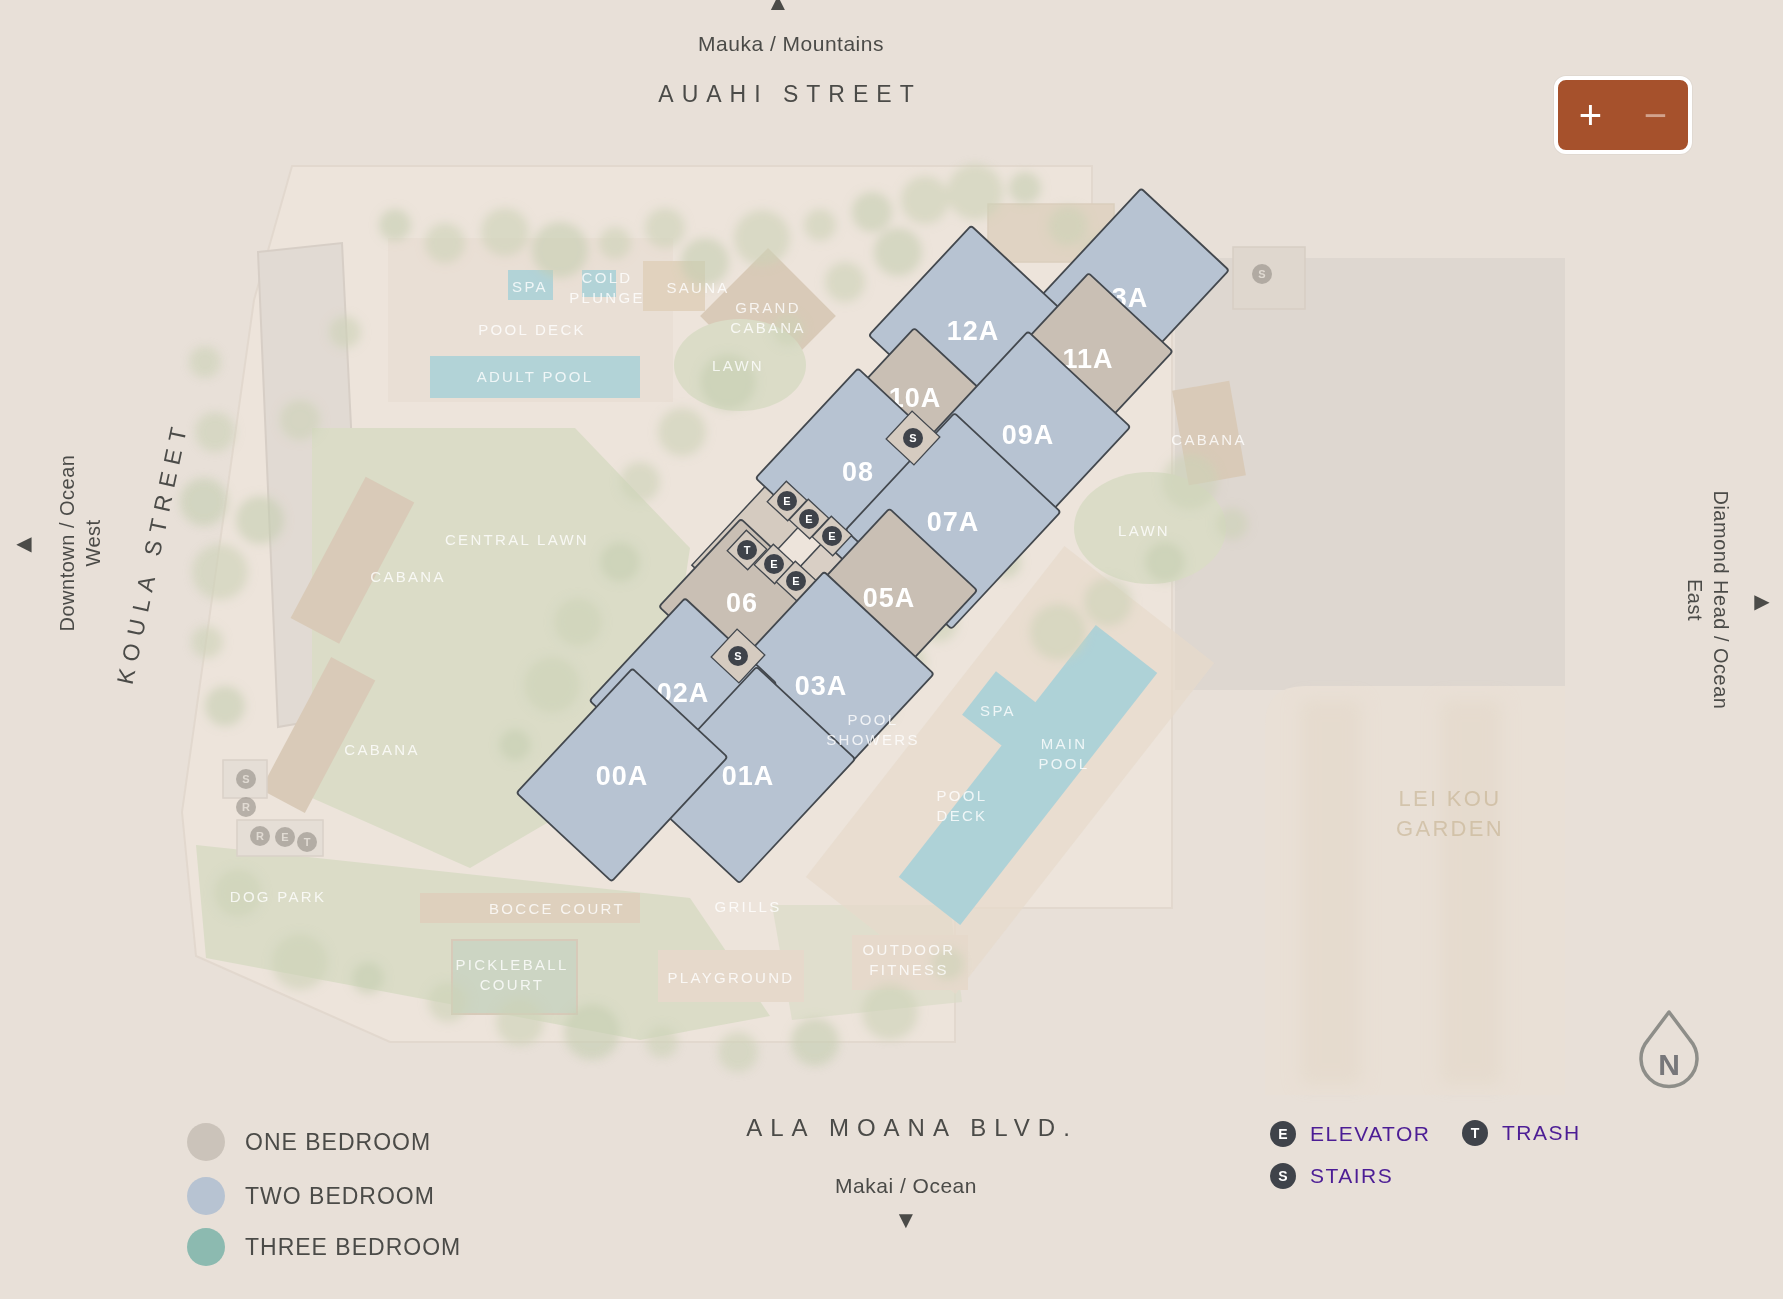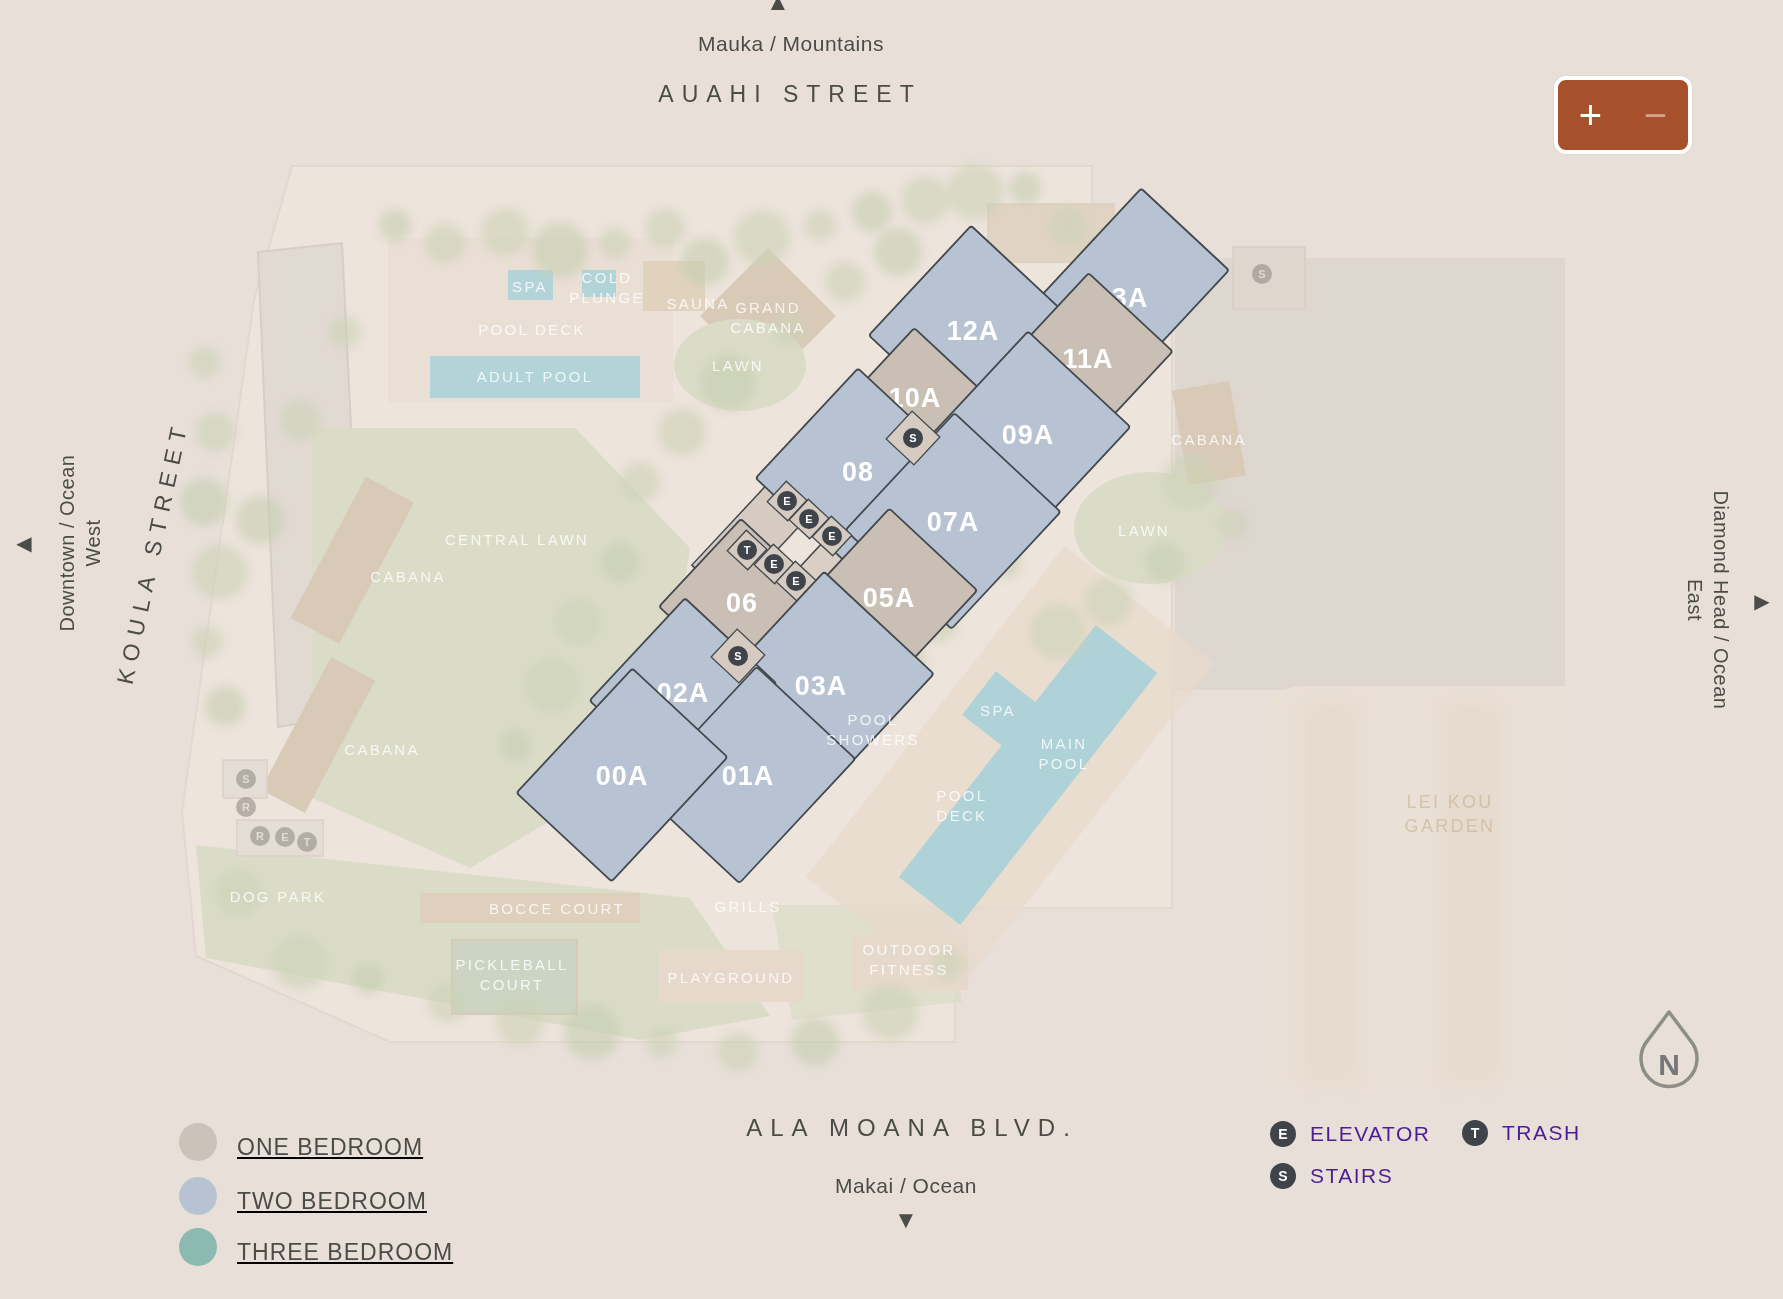--- a/index.html
+++ b/index.html
@@ -26,32 +26,32 @@
   .downtown{left:80px; top:543px; transform:translate(-50%,-50%) rotate(-90deg); width:230px; font-size:20px;}
   .left-arrow{left:24px; top:543px; transform:translate(-50%,-50%);}
   .diamond{left:1708px; top:600px; transform:translate(-50%,-50%) rotate(90deg); width:250px; font-size:20px;}
   .right-arrow{left:1762px; top:601px; transform:translate(-50%,-50%);}
 
   .zoom-ctrl{left:1554px; top:76px; width:130px; height:70px; background:#a6512c; border:4px solid #fff;
     border-radius:12px; display:flex; align-items:center; justify-content:space-around; box-shadow:0 0 0 1px rgba(0,0,0,.03);}
   .zoom-btn{font-size:40px; line-height:1; font-weight:400; color:#fff; cursor:pointer; padding:0 10px;}
   .zoom-btn.minus{color:#d2a28c;}
 
-  .bed-legend-row{display:flex; align-items:flex-end; position:absolute; left:179px;text-decoration:underline;}
+  .bed-legend-row{display:flex; align-items:center; position:absolute; left:187px;}
   .bed-dot{width:38px; height:38px; border-radius:50%; margin-right:20px;}
   .bed-text{color:#4b4b48; font-size:23px; letter-spacing:1px;}
 
   .icon-legend-item{position:absolute; display:flex; align-items:center;}
   .icon-circle{width:26px; height:26px; border-radius:50%; background:#3f434a; color:#fff; font-size:14px; font-weight:700;
     display:flex; align-items:center; justify-content:center; margin-right:14px;}
   .icon-text{color:#4c1d95; font-size:21px; letter-spacing:1.5px;}
 
   .map-label{position:absolute; transform:translate(-50%,-50%); color:rgba(255,255,255,.8); font-size:15px;
     letter-spacing:2.3px; text-align:center; white-space:pre-line; line-height:1.35; font-weight:500; pointer-events:none;}
-  .map-label.tan{color:rgba(197,176,144,.6); font-size:18px;}
+  .map-label.tan{color:rgba(197,176,144,.6); font-size:22px;}
   .unit-label{fill:#ffffff; font-size:27px; font-weight:700; letter-spacing:1px; text-anchor:middle;}
   .icon-glyph{fill:#ffffff; font-size:11px; font-weight:700; text-anchor:middle;}
   .icon-glyph.faded{fill:#efe9e1;}
   .compass-n{fill:#77777a; font-size:30px; font-weight:700; text-anchor:middle;}
 </style>
 </head>
 <body>
 
 <div class="stage">
 
@@ -299,21 +299,21 @@
     <g>
       <path d="M 1669 1012 L 1690 1040 A 28 28 0 1 1 1648 1040 Z" fill="none" stroke="#8e8e89" stroke-width="3.5" stroke-linejoin="round"></path>
       <text class="compass-n" x="1669" y="1064" dy="0.36em">N</text>
     </g>
   </svg>
 
   <div id="bg-labels">
       <div class="map-label" style="left: 530px; top: 287px;">SPA</div>
       <div class="map-label" style="left: 607px; top: 288px;">COLD
 PLUNGE</div>
-      <div class="map-label" style="left: 676px; top: 304px; padding-left: 44px;">SAUNA</div>
+      <div class="map-label" style="left: 676px; top: 288px; padding-left: 44px;">SAUNA</div>
       <div class="map-label" style="left: 768px; top: 318px;">GRAND
 CABANA</div>
       <div class="map-label" style="left: 532px; top: 330px;">POOL DECK</div>
       <div class="map-label" style="left: 535px; top: 377px;">ADULT POOL</div>
       <div class="map-label" style="left: 738px; top: 366px;">LAWN</div>
       <div class="map-label" style="left: 517px; top: 540px;">CENTRAL LAWN</div>
       <div class="map-label" style="left: 408px; top: 577px;">CABANA</div>
       <div class="map-label" style="left: 382px; top: 750px;">CABANA</div>
       <div class="map-label" style="left: 1209px; top: 440px;">CABANA</div>
       <div class="map-label" style="left: 1144px; top: 531px;">LAWN</div>

